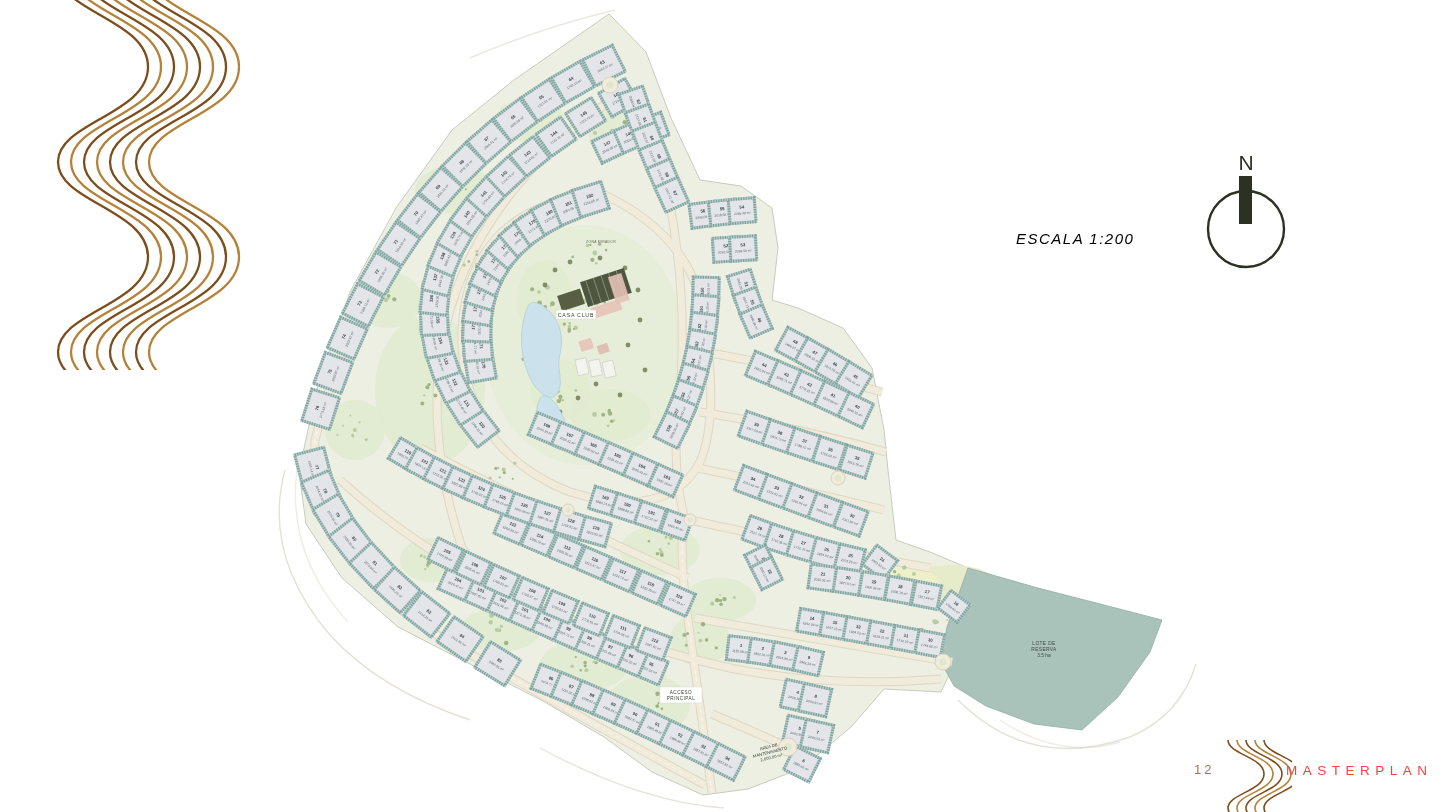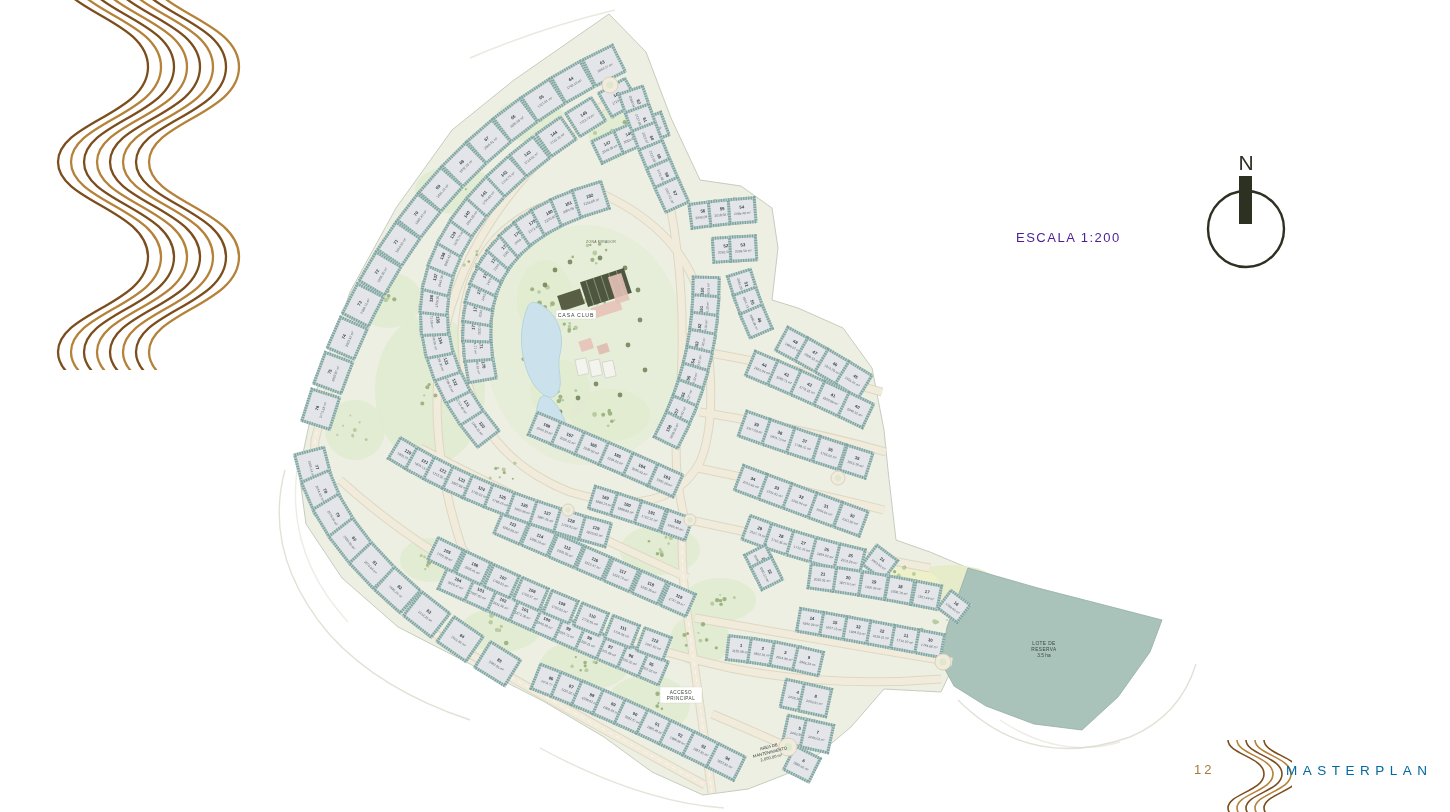--- a/index.html
+++ b/index.html
@@ -1,21 +1,21 @@
 <!DOCTYPE html>
 <html><head>
 <meta charset="utf-8">
 <style>
   html,body{margin:0;padding:0;background:#ffffff;width:1450px;height:812px;overflow:hidden;
     font-family:"Liberation Sans",sans-serif;}
   .abs{position:absolute;}
   #stage{position:relative;width:1450px;height:812px;background:#ffffff;}
-  .escala{left:1016px;top:230px;font-size:13px;letter-spacing:1.5px;color:#4c1d95;}
+  .escala{left:1016px;top:230px;font-size:15px;letter-spacing:1.5px;color:#000000;font-style:italic;}
   .pagenum{left:1194px;top:762px;font-size:13px;letter-spacing:3px;color:#a5793d;}
-  .footer-title{left:1286px;top:763px;font-size:13.5px;letter-spacing:5.5px;color:#0369a1;font-weight:500;}
+  .footer-title{left:1286px;top:763px;font-size:13.5px;letter-spacing:5.5px;color:#ef4444;font-weight:500;}
   svg text{font-family:"Liberation Sans",sans-serif;}
 </style>
 </head>
 <body>
 
 <div id="stage">
 
   <svg id="brand-pattern" class="abs" style="left:50px;top:-8px;" width="215" height="378" viewBox="0 0 215 378">
       <path d="M 8,-20 C 8,19.9 98,27.5 98,75 C 98,122.5 8,130.1 8,170 C 8,209.9 98,217.5 98,265 C 98,312.5 8,320.1 8,360 C 8,399.9 98,407.5 98,455 C 98,502.5 8,510.1 8,550" fill="none" stroke="#7c4e1d" stroke-width="2.3"></path>
       <path d="M 21,-20 C 21,19.9 111,27.5 111,75 C 111,122.5 21,130.1 21,170 C 21,209.9 111,217.5 111,265 C 111,312.5 21,320.1 21,360 C 21,399.9 111,407.5 111,455 C 111,502.5 21,510.1 21,550" fill="none" stroke="#b5823a" stroke-width="2.3"></path>

